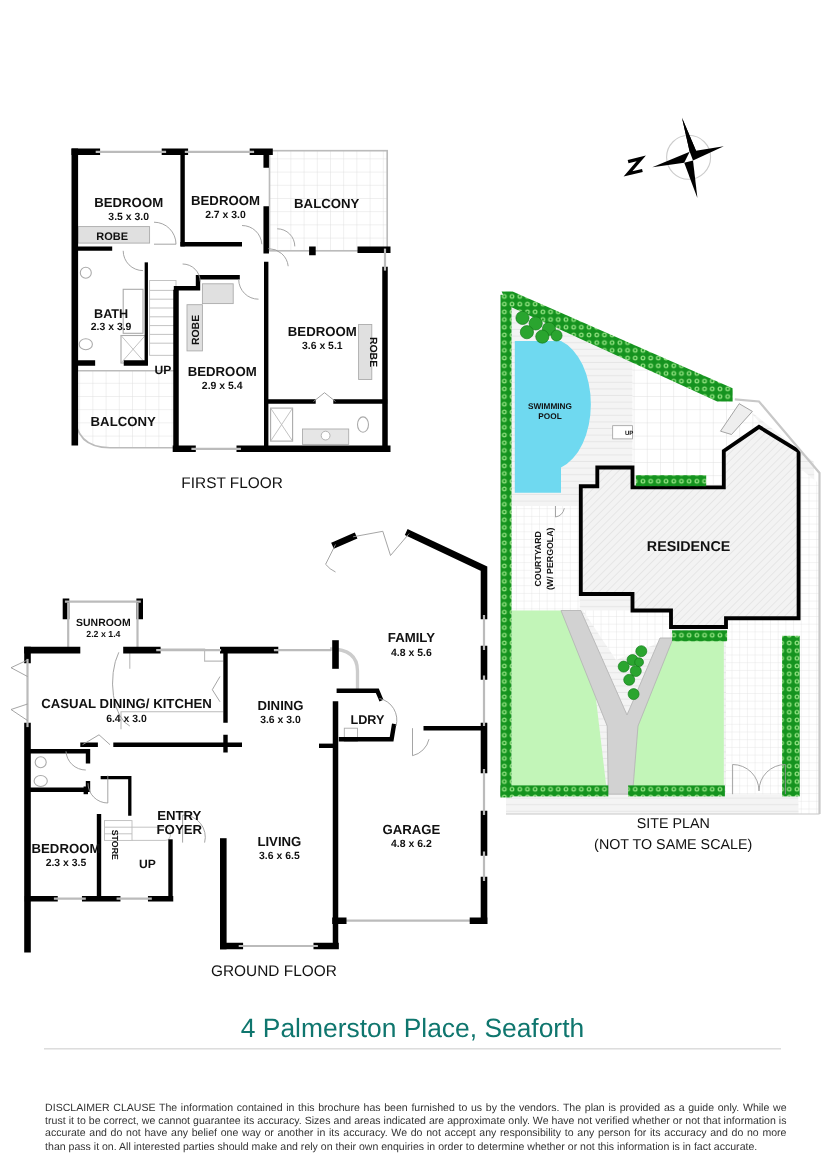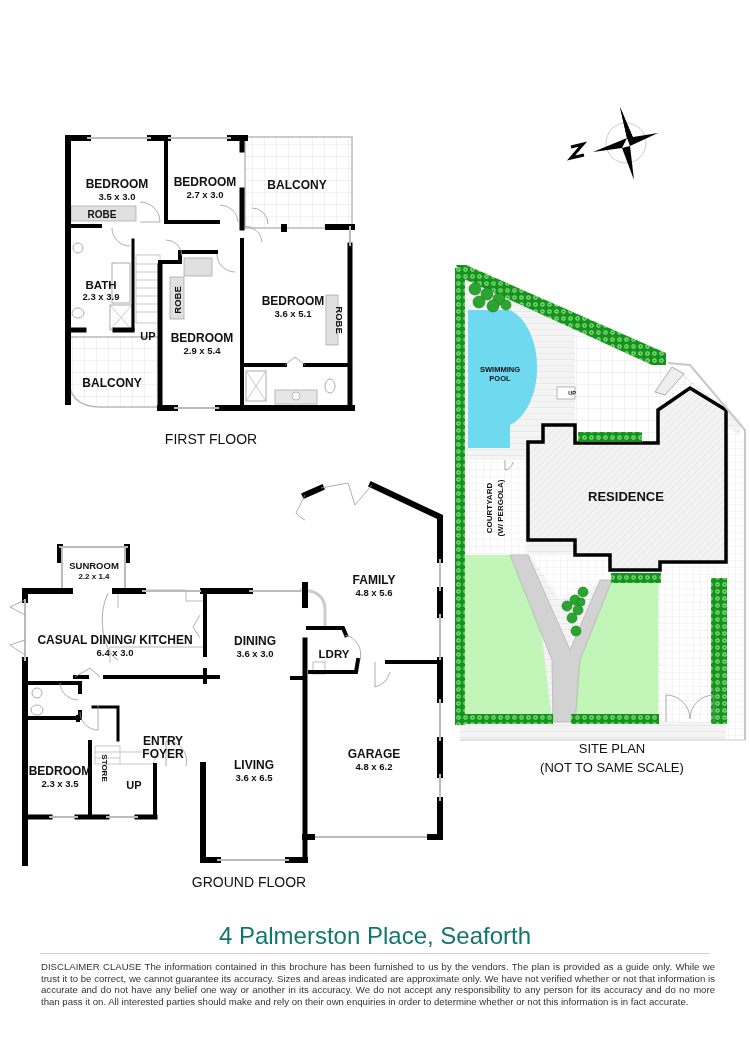--- a/index.html
+++ b/index.html
@@ -5,21 +5,21 @@
   html, body { margin: 0; padding: 0; background: #ffffff; }
   body { width: 750px; height: 1059px; position: relative; overflow: hidden;
          font-family: "Liberation Sans", sans-serif; color: #111; }
   svg.plan { position: absolute; left: 0; top: 0; }
   .rlabel { font-family: "Liberation Sans", sans-serif; font-weight: bold; fill: #111; }
   .rdim { font-family: "Liberation Sans", sans-serif; font-weight: bold; fill: #111; }
   .caption { font-family: "Liberation Sans", sans-serif; fill: #111; }
   #title { position: absolute; left: 0; width: 750px; top: 922px; text-align: center;
            font-size: 24px; color: #0f766e; }
   #rule { position: absolute; left: 40px; width: 670px; top: 953px; height: 1px; background: #cfcfcf; }
-  #disclaimer { position: absolute; left: 41px; width: 674px; top: 961px; font-size: 9.6px;
+  #disclaimer { position: absolute; left: 41px; width: 674px; top: 1002px; font-size: 9.6px;
                 line-height: 11.7px; color: #333; text-align: justify; }
 </style>
 </head>
 <body>
 
 <svg class="plan" width="750" height="1059" viewBox="0 0 750 1059" xmlns="http://www.w3.org/2000/svg">
   <defs>
     <pattern id="tiles" width="12" height="12" patternUnits="userSpaceOnUse">
       <rect width="12" height="12" fill="#ffffff"></rect>
       <path d="M12 0 L0 0 0 12" fill="none" stroke="#dedede" stroke-width="0.8"></path>

